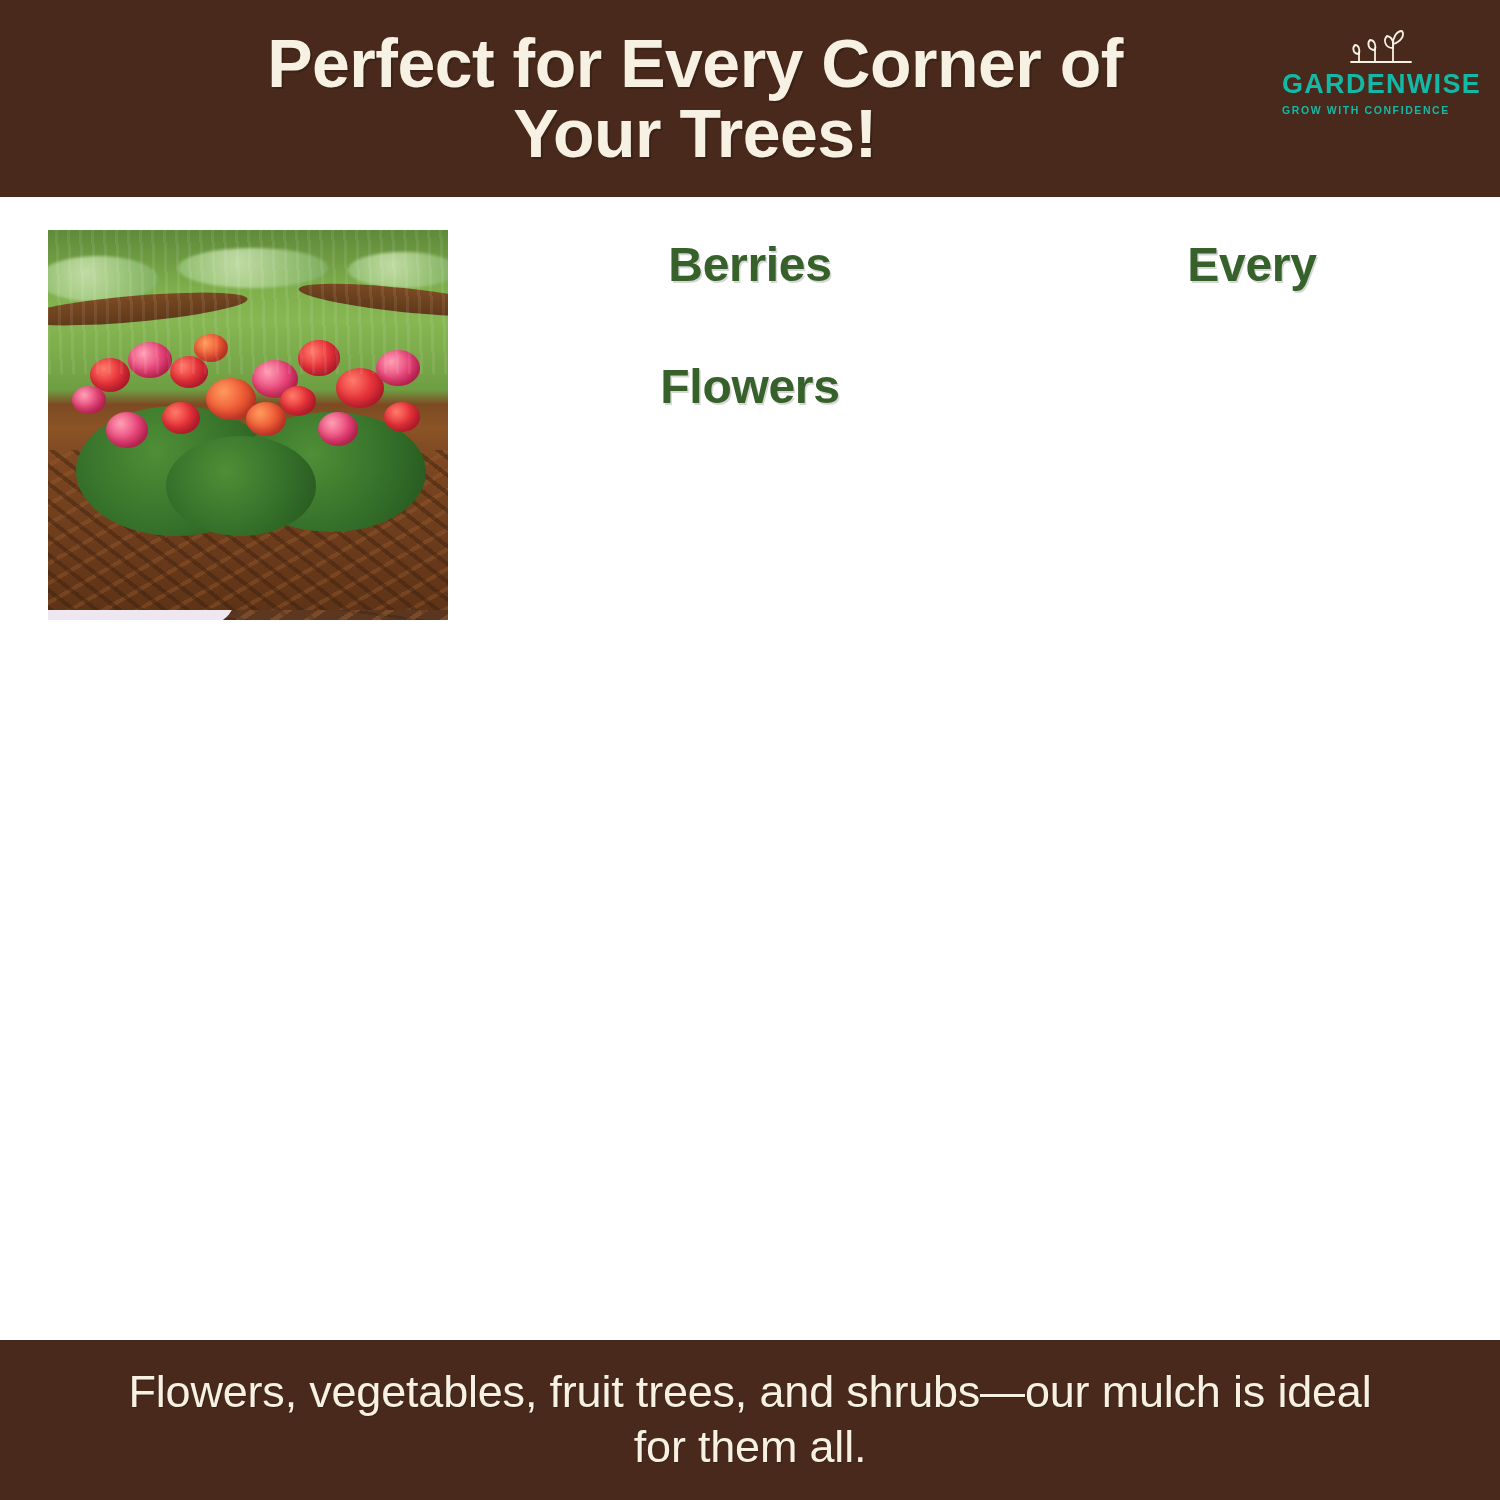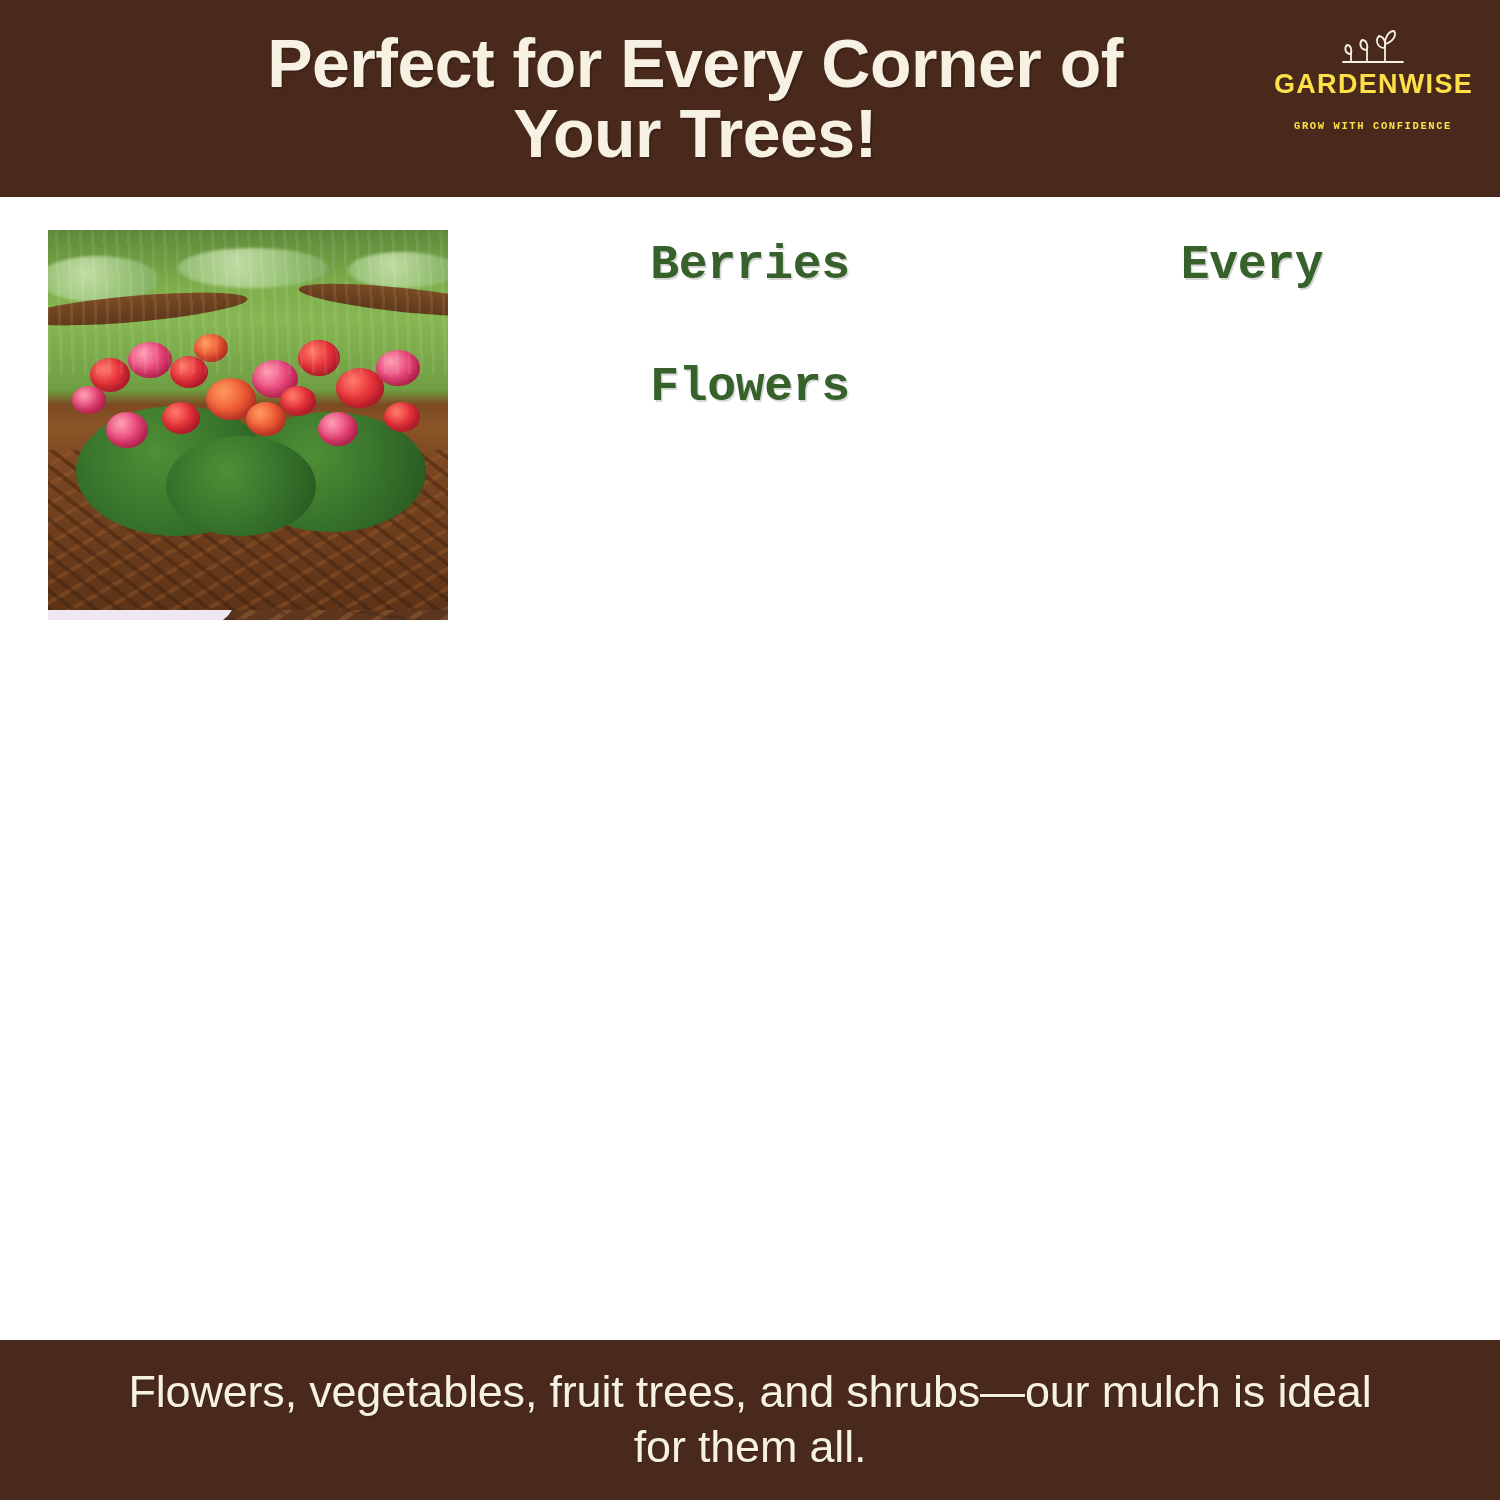--- a/index.html
+++ b/index.html
@@ -44,56 +44,54 @@
     letter-spacing: -0.5px;
     padding-left: 40px;
     padding-right: 150px;
     text-shadow: 2px 2px 0 rgba(0,0,0,0.18);
   }
   .header-title .l2 { display: block; }
 
   
   .logo {
     position: absolute;
-    right: 28px;
+    right: 20px;
     top: 26px;
     width: 198px;
-    text-align: center;
-    color: #fde047;
+    color: #14b8a6;
   }
   .logo-mark {
     height: 42px;
     display: flex;
     align-items: flex-end;
     justify-content: center;
   }
   .logo-wordmark {
     font-size: 27px;
     font-weight: 700;
     letter-spacing: 1.3px;
     line-height: 1.1;
     margin-top: 2px;
   }
   .logo-tagline {
     font-size: 10.5px;
     font-weight: 700;
     letter-spacing: 1.6px;
-    margin-top: 20px;
-    font-family: Liberation Mono, monospace;
+    margin-top: 4px;
   }
 
   
   .grid {
     position: absolute;
     left: 48px;
     top: 230px;
     width: 1404px;
   }
 
-  .grid-row { display: flex; font-family: Liberation Mono, monospace; }
+  .grid-row { display: flex; }
   .grid-row + .grid-row { margin-top: 52px; }
 
   .cell { width: 400px; }
   .cell + .cell { margin-left: 102px; }
 
   .cell-label {
     color: #37612B;
     font-size: 48px;
     font-weight: 700;
     text-align: center;

